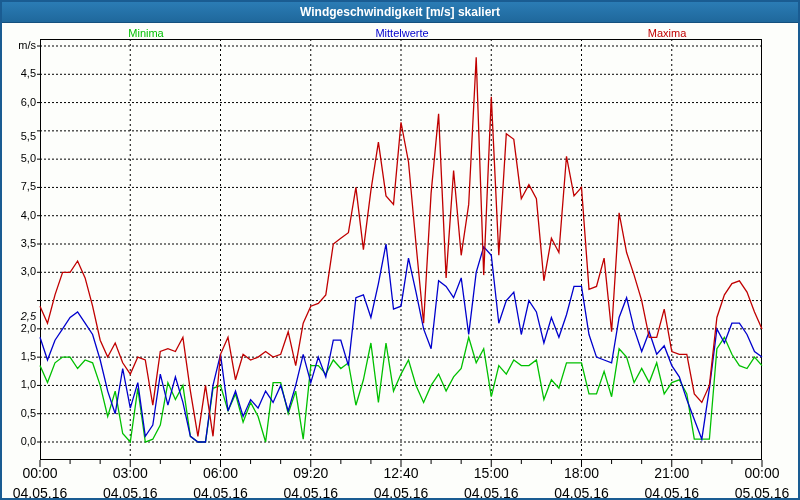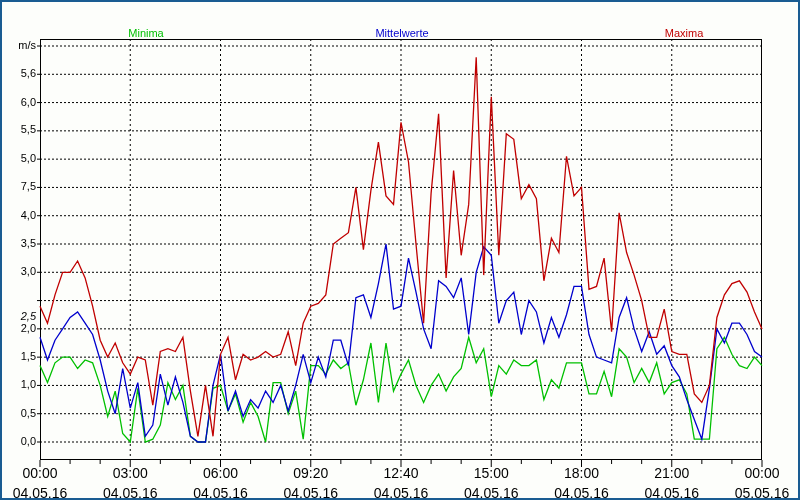--- a/index.html
+++ b/index.html
@@ -29,30 +29,33 @@
     position:absolute;transform:translateX(-50%);width:70px;
     text-align:center;font-size:14px;color:#000;line-height:13px;
   }
   .x-tick .date-line{margin-top:7px;}
 </style>
 </head>
 <body>
 
 <div id="screen">
 
+  <div id="titlebar">
+    <span>Windgeschwindigkeit [m/s] skaliert</span>
+  </div>
 
   <span class="legend-label" style="left:144px;color:#00c000;">Minima</span>
   <span class="legend-label" style="left:400px;color:#0000cd;">Mittelwerte</span>
-  <span class="legend-label" style="left:670px;color:#c00000;padding-left:24px;">Maxima</span>
+  <span class="legend-label" style="left:653px;color:#c00000;padding-left:24px;">Maxima</span>
 
   <div id="y-labels">
       <span class="y-label" style="top: 37px;">m/s</span>
-      <span class="y-label" style="top: 65.2857px;">5,6</span>
+      <span class="y-label" style="top: 65.2857px;">4,5</span>
       <span class="y-label" style="top: 93.5714px;">6,0</span>
-      <span class="y-label" style="top: 121px;">5,5</span>
+      <span class="y-label" style="top: 128px;">5,5</span>
       <span class="y-label" style="top: 150.143px;">5,0</span>
       <span class="y-label" style="top: 178.429px;">7,5</span>
       <span class="y-label" style="top: 206.714px;">4,0</span>
       <span class="y-label" style="top: 235px;">3,5</span>
       <span class="y-label" style="top: 263.286px;">3,0</span>
       <span class="y-label" style="top: 308px; font-style: italic;">2,5</span>
       <span class="y-label" style="top: 319.857px;">2,0</span>
       <span class="y-label" style="top: 348.143px;">1,5</span>
       <span class="y-label" style="top: 376.429px;">1,0</span>
       <span class="y-label" style="top: 404.714px;">0,5</span>

